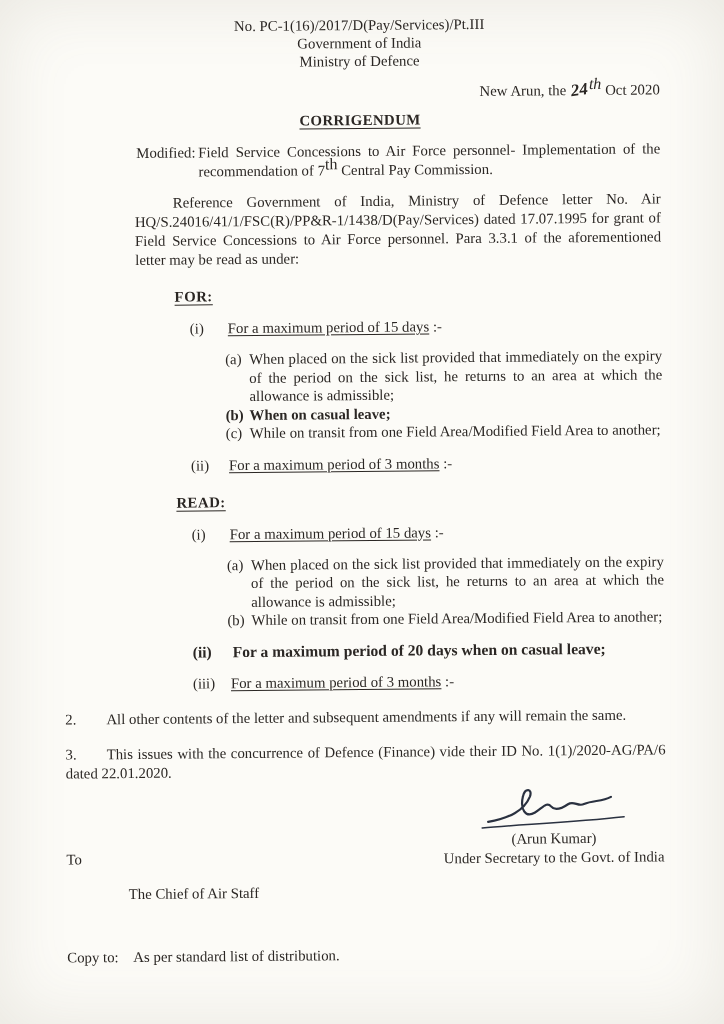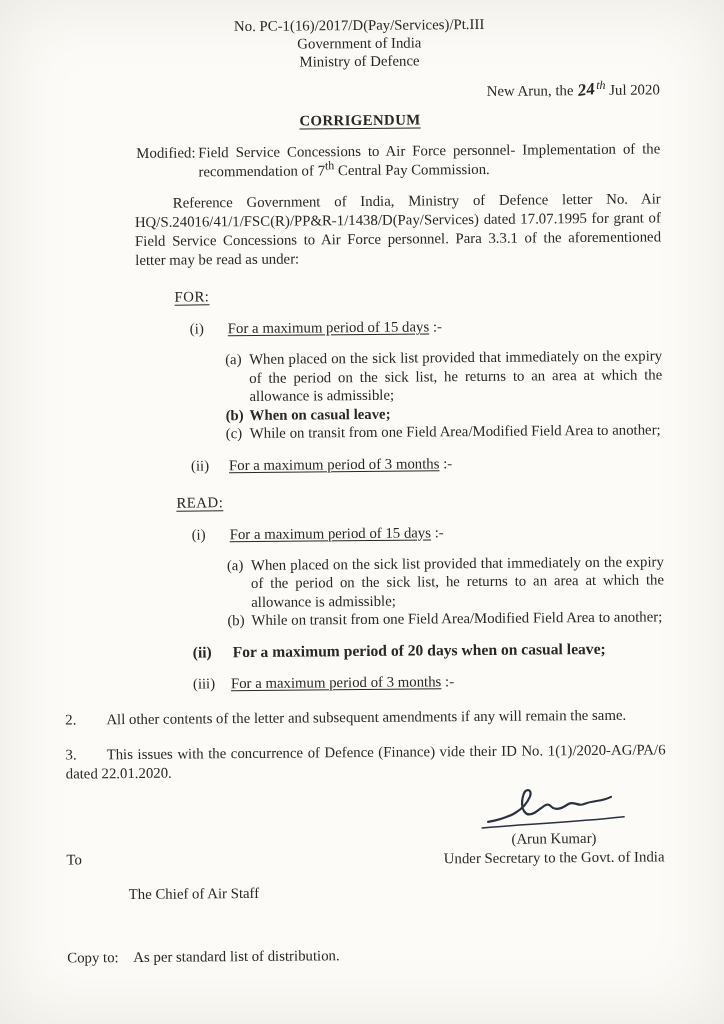--- a/index.html
+++ b/index.html
@@ -16,36 +16,36 @@
     box-shadow: inset 0 0 70px rgba(120,110,90,.14);
   }
   .tilt { transform: rotate(-0.5deg); transform-origin: 50% 35%; }
 
   .letterhead { text-align: center; line-height: 18px; }
   .dateline { text-align: right; margin-top: 12px; line-height: 19px; }
   .hand {
     display: inline-block; font-style: italic; font-weight: bold;
     font-size: 17px; transform: rotate(-7deg); padding: 0 1px;
   }
-  sup { font-size: 12px; line-height: 0; }
+  sup { font-size: 16px; line-height: 0; }
   .hand-sup { font-style: italic; }
 
   .title {
     text-align: center; font-weight: bold; margin-top: 10px;
     text-decoration: underline; text-underline-offset: 3px; letter-spacing: .4px;
   }
 
   .subject { display: flex; margin: 13px 0 0 76px; line-height: 19px; }
   .subj-label { flex: 0 0 62px; }
   .subj-text { flex: 1; text-align: justify; }
 
   .para1 { margin: 12px 0 0 74px; text-align: justify; text-indent: 38px; line-height: 19px; }
 
   .sec-heading {
-    display: inline-block; margin: 18px 0 0 113px; font-weight: normal;
+    display: inline-block; margin: 18px 0 0 113px; font-weight: bold;
     text-decoration: underline; text-underline-offset: 3px; letter-spacing: .5px; text-align: center;
   }
   .sec-heading-wrap { line-height: 19px; }
 
   .clause { display: flex; margin: 13px 0 0 128px; line-height: 19px; }
   .clause-label { flex: 0 0 38px; }
   .u { text-decoration: underline; text-underline-offset: 2px; }
 
   .subclause { display: flex; margin: 0 0 0 163px; line-height: 18.5px; }
   .subclause.first { margin-top: 12px; }
@@ -76,21 +76,21 @@
 
     <header class="letterhead">
       <div>No. PC-1(16)/2017/D(Pay/Services)/Pt.III</div>
       <div>Government of India</div>
       <div>Ministry of Defence</div>
     </header>
 
     <div class="dateline">
       <span>New Arun, the</span>
       <span class="hand">24</span><sup class="hand-sup">th</sup>
-      <span>Jul 2020</span>
+      <span>Oct 2020</span>
     </div>
 
     <div class="title">CORRIGENDUM</div>
 
     <div class="subject">
       <span class="subj-label">Modified:</span>
       <span class="subj-text"><span>Field Service Concessions to Air Force personnel- Implementation of the recommendation of 7</span><sup>th</sup><span> Central Pay Commission.</span></span>
     </div>
 
     <p class="para1">Reference Government of India, Ministry of Defence letter No. Air HQ/S.24016/41/1/FSC(R)/PP&amp;R-1/1438/D(Pay/Services) dated 17.07.1995 for grant of Field Service Concessions to Air Force personnel. Para 3.3.1 of the aforementioned letter may be read as under:</p>

